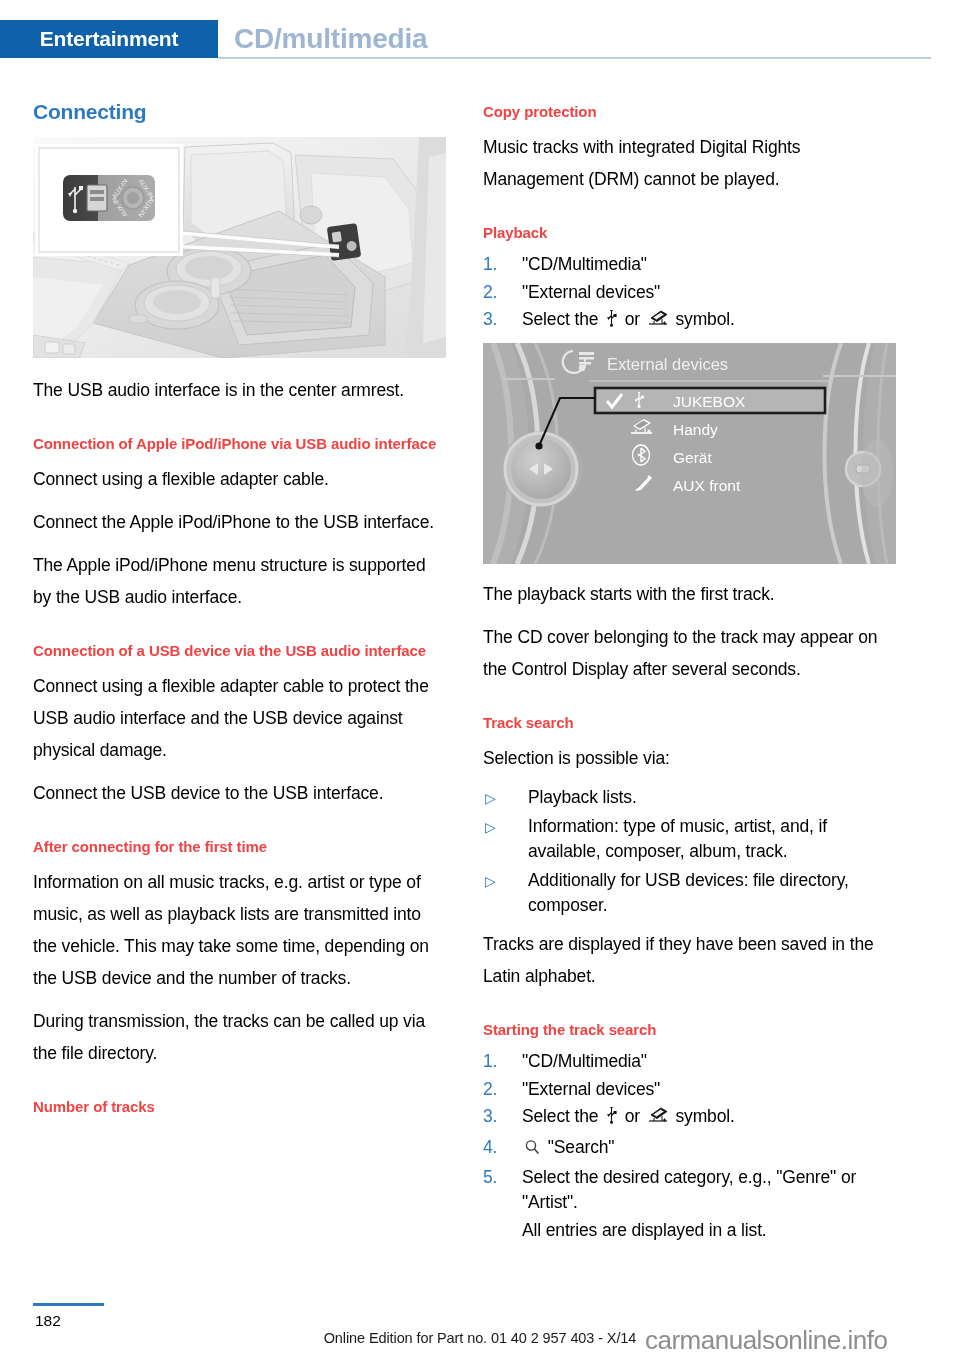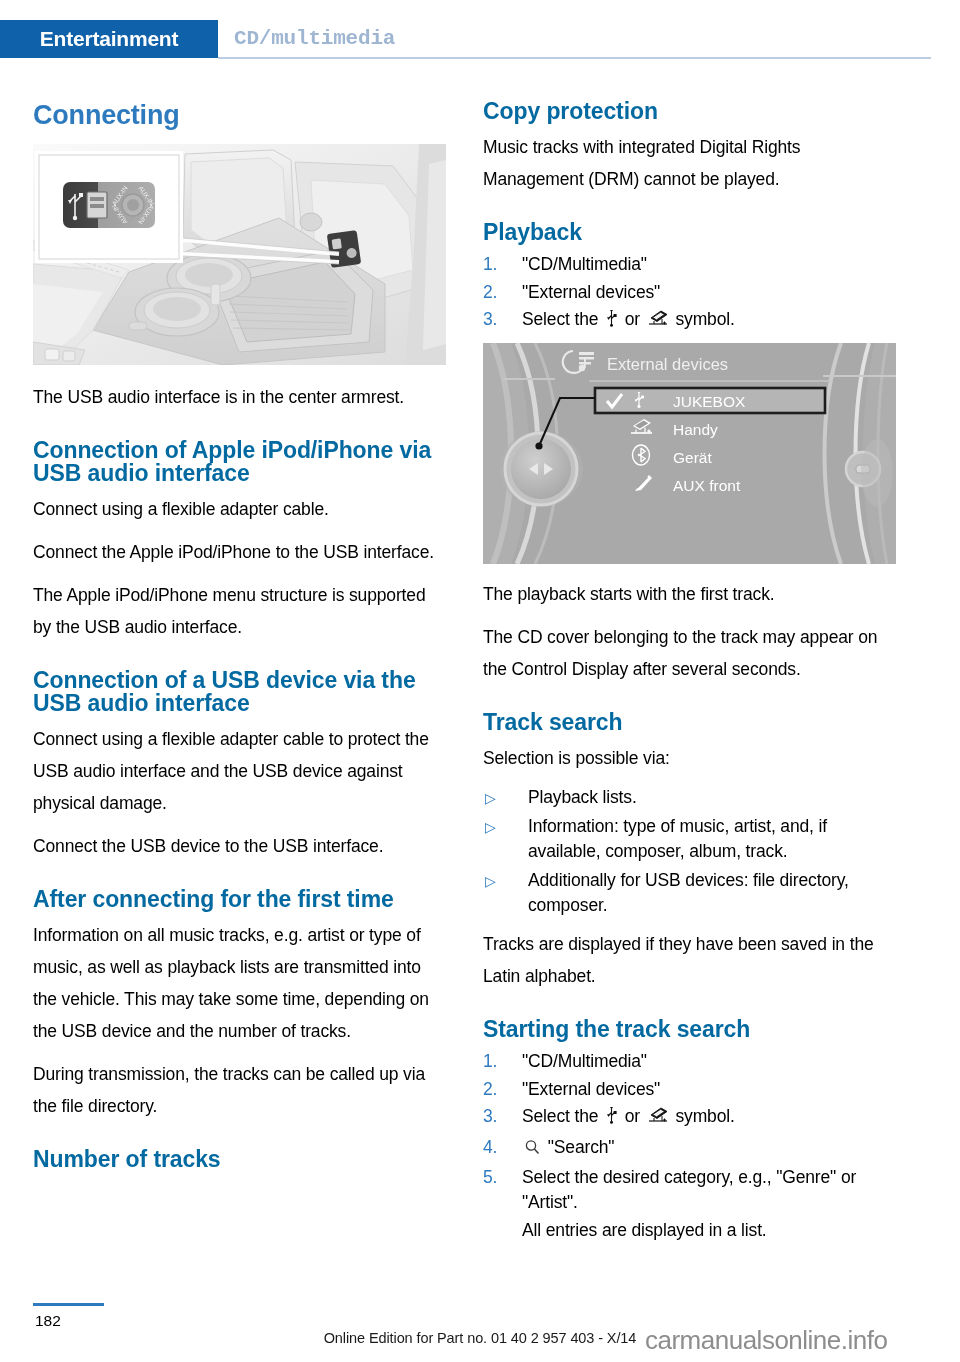--- a/index.html
+++ b/index.html
@@ -32,51 +32,50 @@
     line-height: 38px;
     text-align: center;
     letter-spacing: -0.2px;
   }
   .tab-inactive {
     position: absolute;
     left: 234px; top: 0;
     height: 38px;
     color: #9fb6d3;
     font-weight: bold;
-    font-size: 21px;
+    font-size: 28px;
     line-height: 38px;
     letter-spacing: -0.2px;
-    font-family: Liberation Mono, monospace;
   }
   .header-rule {
     position: absolute;
     left: 218px; top: 57px;
     width: 713px; height: 2px;
     background: #b9cde3;
   }
 
   
   .col {
     position: absolute;
     top: 100px;
     width: 413px;
   }
   .col-left  { left: 33px; }
   .col-right { left: 483px; }
 
   h1.section {
     color: #2e7abf;
-    font-size: 27px;
+    font-size: 21px;
     font-weight: bold;
     margin: 0 0 13px 0;
     letter-spacing: -0.2px;
   }
   h2.subsection {
-    color: #0369a1;
-    font-size: 23px;
+    color: #ef4444;
+    font-size: 15px;
     font-weight: bold;
     margin: 26px 0 8px 0;
     line-height: 23px;
     letter-spacing: -0.1px;
   }
   p.body {
     font-size: 17.5px;
     line-height: 32px;
     margin: 0 0 11px 0;
     letter-spacing: -0.15px;

